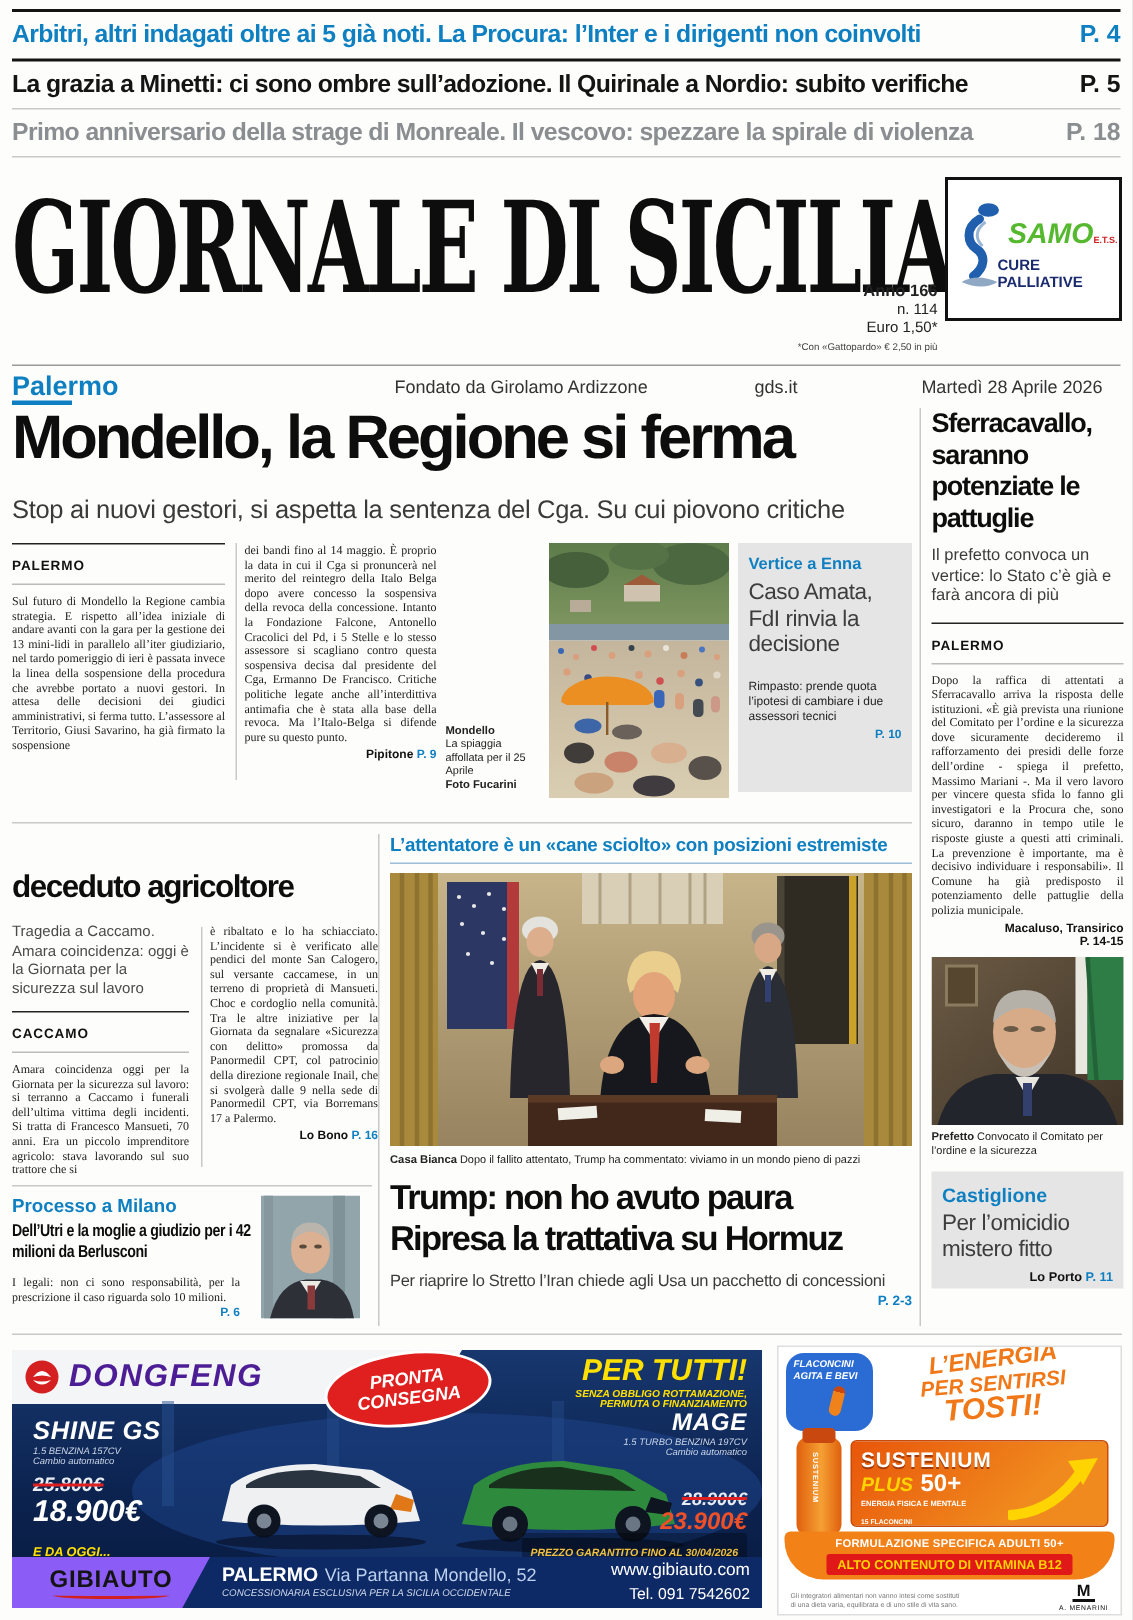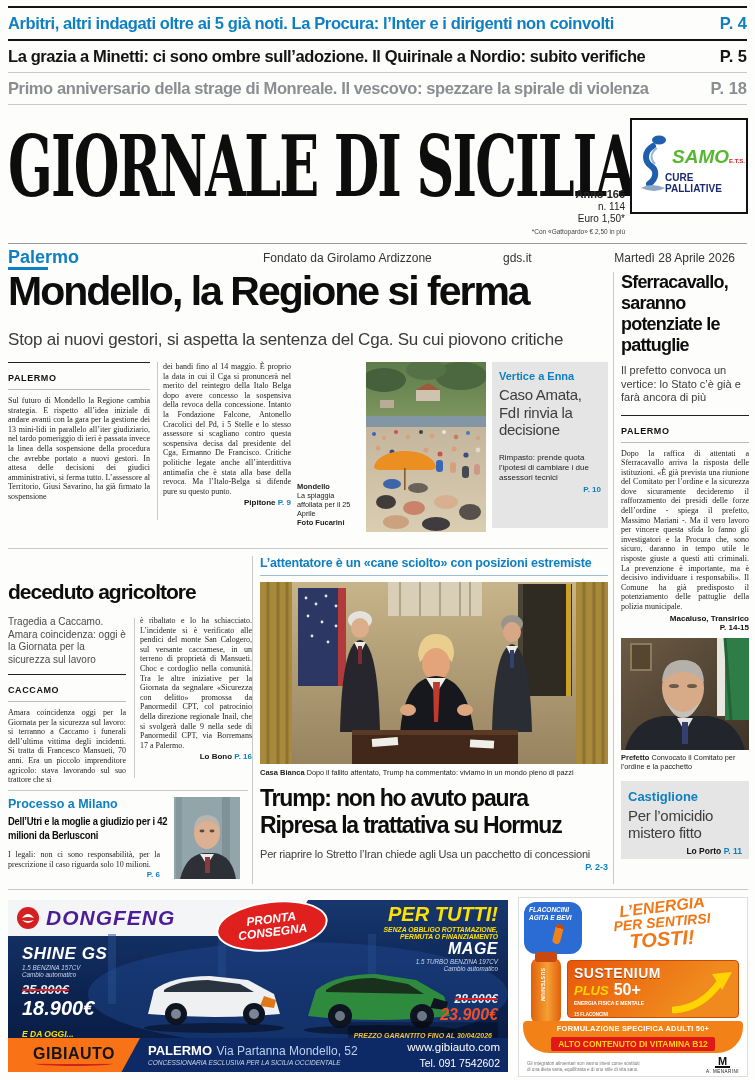--- a/index.html
+++ b/index.html
@@ -60,21 +60,21 @@
 
   
   .ad-df { position:absolute; left:8px; top:900px; width:500px; height:172px; background:linear-gradient(180deg,#17376e 0%,#0c2350 55%,#081a3e 100%); overflow:hidden; }
   .df-white { position:absolute; left:0; top:0; width:300px; height:36px; background:#f3f5f7; clip-path:polygon(0 0,100% 0,93% 100%,0 100%); display:flex; align-items:center; padding-left:8px; gap:6px; }
   .df-brand { font-weight:900; font-style:italic; font-size:21px; letter-spacing:1px; color:#4c1d95; }
   .df-oval { position:absolute; left:208px; top:1px; width:112px; height:50px; background:#e01f1f; border:2px solid #fff; border-radius:50%; transform:rotate(-7deg); display:flex; flex-direction:column; align-items:center; justify-content:center; color:#fff; font-style:italic; font-weight:900; font-size:12px; line-height:13px; z-index:3; }
   .df-yellow { color:#ffe000; font-style:italic; font-weight:900; }
   .df-spec { font-size:6.3px; color:#c9d4e8; font-style:italic; }
   .df-old { font-weight:bold; color:#e8ecf4; text-decoration:line-through; text-decoration-color:#e02020; text-decoration-thickness:2px; }
   .df-bot { position:absolute; left:0; bottom:0; width:100%; height:34px; background:#0d2a66; z-index:4; }
-  .df-pill { position:absolute; left:0; top:0; width:132px; height:34px; background:#f97316; clip-path:polygon(0 0,100% 0,86% 100%,0 100%); display:flex; flex-direction:column; align-items:center; justify-content:center; }
+  .df-pill { position:absolute; left:0; top:0; width:132px; height:34px; background:#8b5cf6; clip-path:polygon(0 0,100% 0,86% 100%,0 100%); display:flex; flex-direction:column; align-items:center; justify-content:center; }
   .df-gibi { font-weight:900; font-size:16px; letter-spacing:0.5px; color:#141414; }
   .df-swoosh { width:78px; height:5px; border-bottom:2.5px solid #d02020; border-radius:0 0 60% 60%; margin-top:-2px; }
   .txt-z { position:absolute; z-index:2; }
 
   
   .ad-sus { position:absolute; left:518px; top:897px; width:230px; height:180px; background:#fff; border:1px solid #ddd; overflow:hidden; }
   .sus-badge { position:absolute; left:5px; top:4px; width:58px; height:52px; background:#2a6bd4; border-radius:12px; color:#fff; font-style:italic; font-weight:bold; font-size:6.5px; padding:4px 5px; line-height:7.5px; }
   .sus-caps { position:absolute; left:30px; top:22px; width:8px; height:20px; border-radius:4px; background:linear-gradient(180deg,#c94810 20%,#f0821c 20%); transform:rotate(14deg); }
   .sus-tag { position:absolute; left:64px; top:0; width:158px; text-align:center; }
   .sus-tag span { display:block; font-style:italic; font-weight:900; color:#f07818; text-shadow:-1px -1px 0 #fff,1px -1px 0 #fff,-1px 1px 0 #fff,1px 1px 0 #fff,0 2px 0 #fff; }
@@ -253,21 +253,21 @@
       <path d="M104,0 L110,82" stroke="#226338" stroke-width="3"></path>
       <path d="M4,112 Q12,82 42,78 L88,78 Q116,82 124,112 Z" fill="#23252c"></path>
       <polygon points="56,80 64,94 72,80" fill="#e8e6e0"></polygon>
       <rect x="61" y="84" width="6" height="22" fill="#33406e"></rect>
       <ellipse cx="62" cy="50" rx="21" ry="26" fill="#d8ab88"></ellipse>
       <path d="M41,44 Q42,22 62,22 Q82,22 83,44 Q74,34 62,34 Q50,34 41,44 Z" fill="#b5b0a8"></path>
       <path d="M44,62 Q52,80 62,80 Q72,80 80,62 Q72,74 62,74 Q52,74 44,62 Z" fill="#c6c0b6"></path>
       <ellipse cx="53" cy="48" rx="5" ry="2" fill="#6a5a48"></ellipse>
       <ellipse cx="71" cy="48" rx="5" ry="2" fill="#6a5a48"></ellipse>
     </svg>
-    <div class="cap" style="margin-top:3px;"><b>Prefetto</b> <span>Convocato il Comitato per l’ordine e la pacchetto</span></div>
+    <div class="cap" style="margin-top:3px;"><b>Prefetto</b> <span>Convocato il Comitato per l’ordine e la sicurezza</span></div>
 
     <div class="gray-box" style="margin-top:10px; height:78px;">
       <div class="box-kicker" style="font-size:13px;">Castiglione</div>
       <div class="box-hl" style="font-size:15px; line-height:17px; margin-top:3px;">Per l’omicidio mistero fitto</div>
       <div class="byline" style="margin-top:5px; font-size:8.5px;"><span>Lo Porto</span> <span class="c-blue">P. 11</span></div>
     </div>
   </div>
 
   <div class="h-rule" style="left:8px; top:548px; width:600px;"></div>
 

